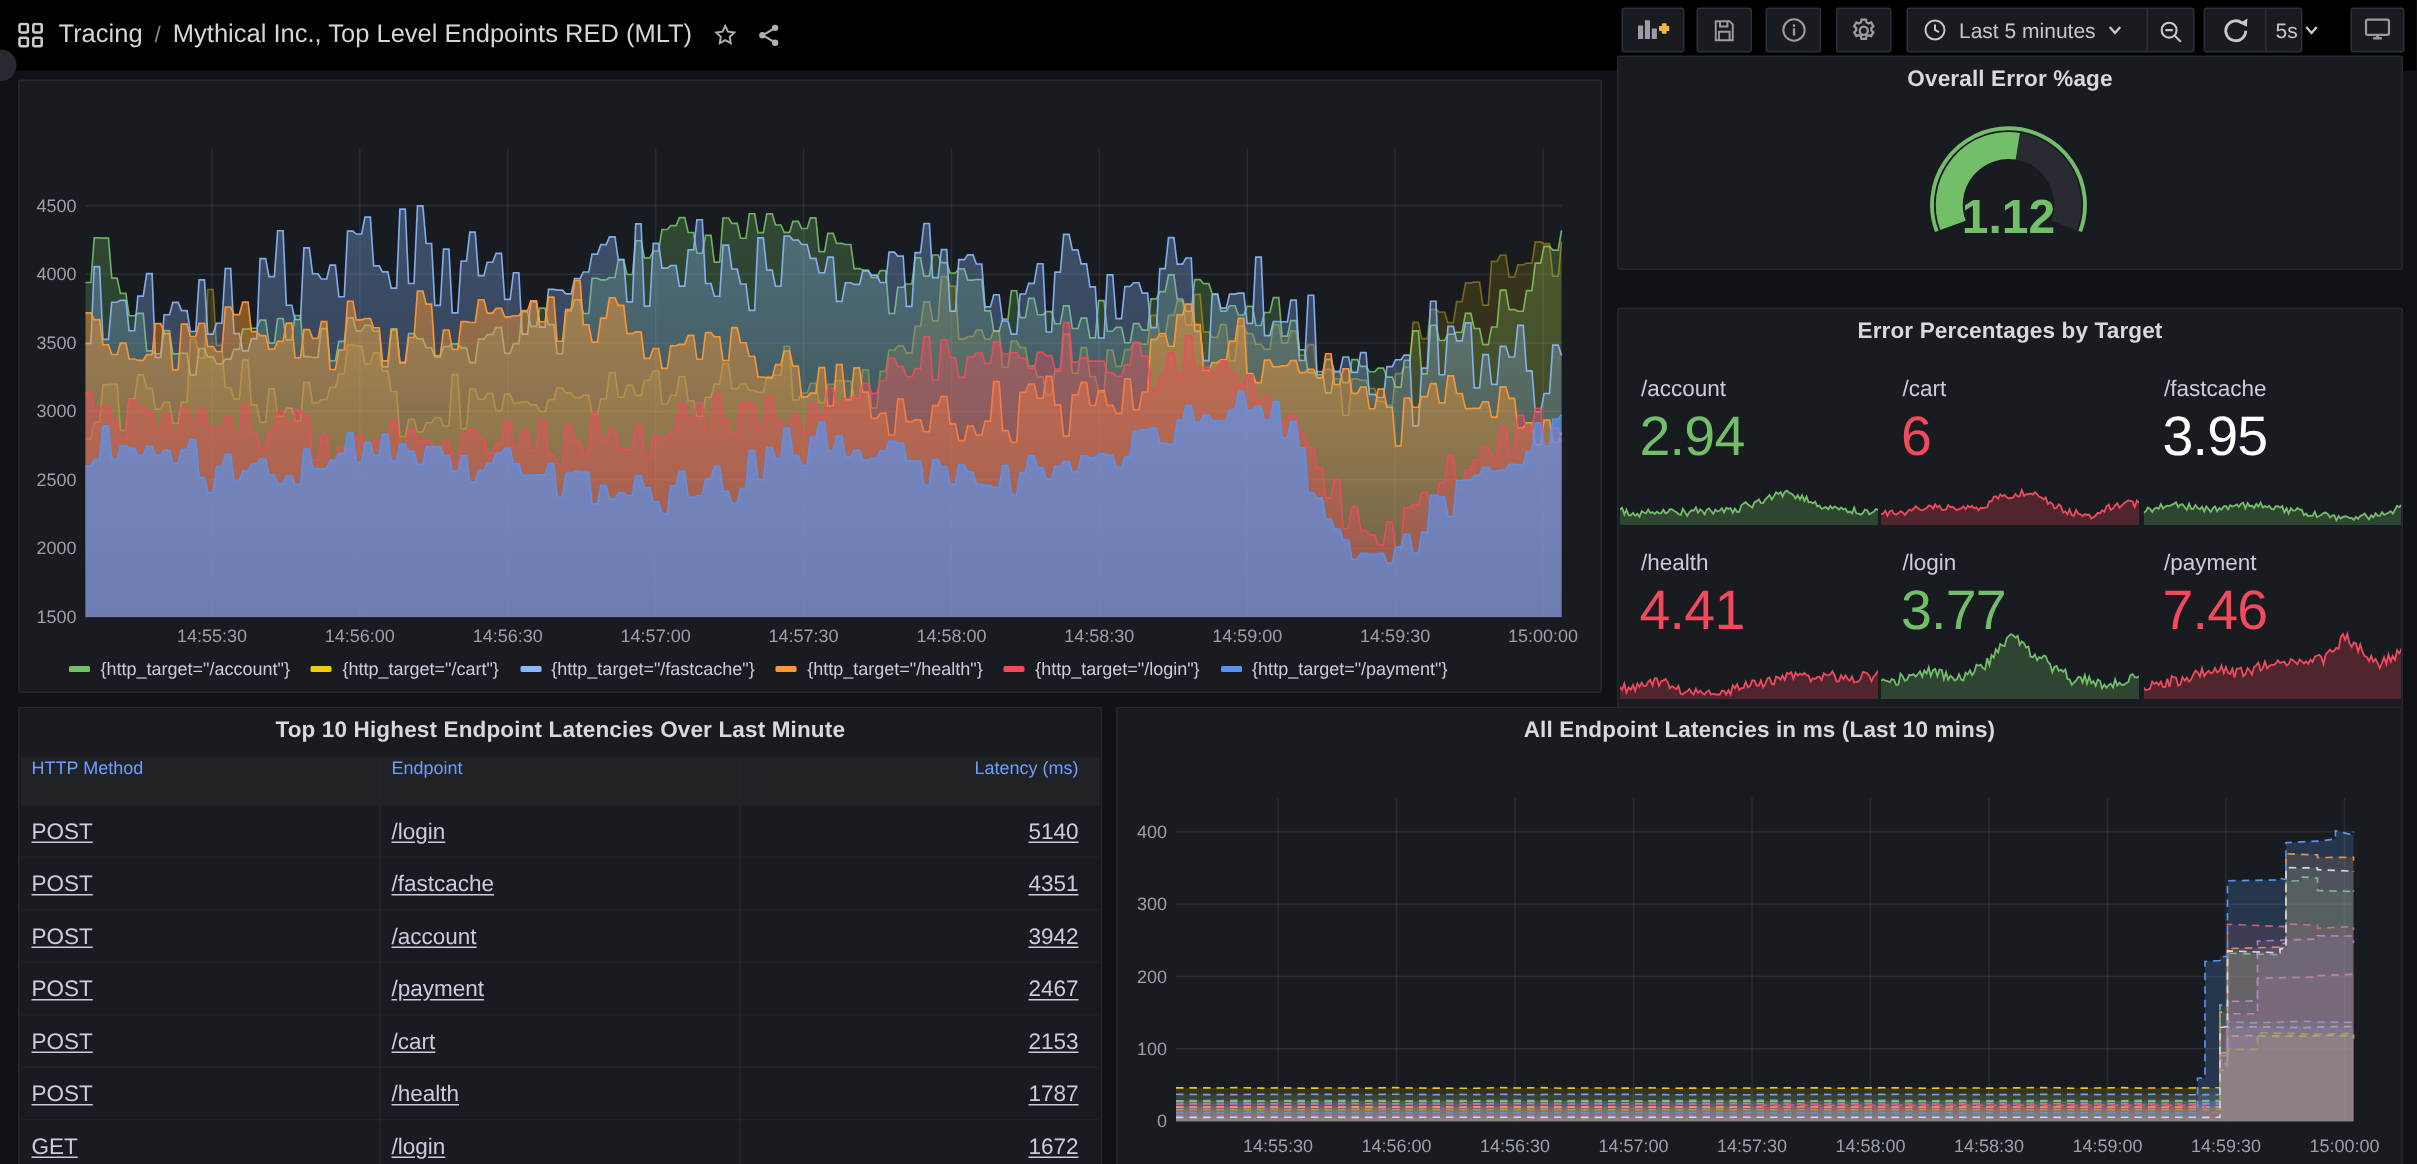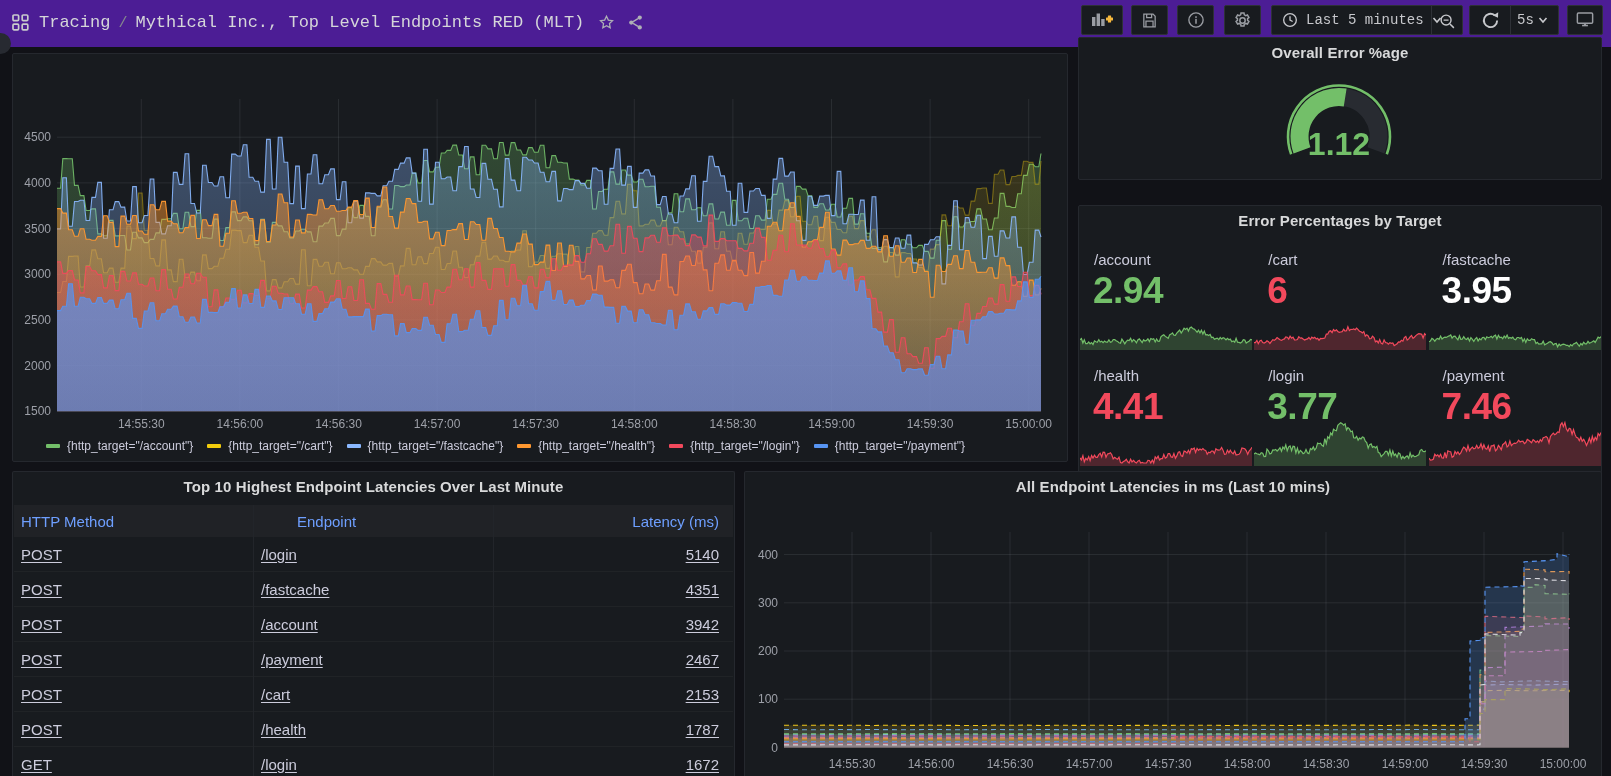--- a/index.html
+++ b/index.html
@@ -1,35 +1,35 @@
 <!DOCTYPE html>
 <html><head><meta charset="utf-8"><style>
 * { margin:0; padding:0; box-sizing:border-box; }
 html,body { width:1611px; height:776px; background:#111217; font-family:"Liberation Sans", sans-serif; overflow:hidden; position:relative; }
-.nav { position:absolute; left:0; top:0; width:1611px; height:47px; background:#4c1d95;font-family:Liberation Mono, monospace; }
+.nav { position:absolute; left:0; top:0; width:1611px; height:47px; background:#000000; }
 .nav-left { position:absolute; left:12px; top:13px; display:flex; align-items:center; }
 .crumb { font-size:17px; color:#d5d6d9; margin-left:10px; white-space:nowrap; }
 .crumb .sep { color:#85888e; margin:0 8px; font-size:15px; }
 .nav-ico { margin-left:14px; display:inline-flex; align-items:center; }
 .btn { position:absolute; top:5px; height:30px; background:#181b1f; border:1px solid #2e3137; border-radius:2px; display:flex; align-items:center; justify-content:center; color:#c7c8cc; font-size:14px; }
 .btn svg { flex-shrink:0; }
 .edgecirc { position:absolute; left:-10px; top:33px; width:21px; height:21px; border-radius:50%; background:#272a31; }
 .panel { position:absolute; background:#181b1f; border:1px solid #25282e; border-radius:2px; overflow:hidden; }
 .ptitle { position:absolute; left:0; right:0; top:6px; text-align:center; font-size:15px; font-weight:700; color:#d8d9da; letter-spacing:0.1px; }
 .axlab { font-family:"Liberation Sans",sans-serif; font-size:12px; fill:#9da0a8; }
 .legend { position:absolute; left:33px; bottom:6px; height:18px; display:flex; align-items:center; font-size:12px; color:#ccccdc; }
 .litem { display:flex; align-items:center; margin-right:14px; white-space:nowrap; }
 .ldash { display:inline-block; width:14px; height:4px; border-radius:1px; margin-right:7px; }
 .scell { position:relative; width:174.3px; height:116px; overflow:hidden; }
 .slab { position:absolute; left:14px; top:17px; font-size:15px; color:#ccccdc; }
-.sval { position:absolute; left:13px; top:36px; font-size:37px; font-weight:700; letter-spacing:-0.5px; }
+.sval { position:absolute; left:13px; top:36px; font-size:37px; font-weight:400; letter-spacing:-0.5px; }
 .sspark { position:absolute; left:0; bottom:0; width:172px; height:55px; }
 .statgrid { position:absolute; left:1px; top:28px; display:grid; grid-template-columns:174.3px 174.3px 174.3px; grid-auto-rows:116px; }
 
-.thead { position:absolute; left:1px; right:1px; top:33px; height:32px; background:#202226; display:flex; font-size:15px; color:#6e9fff; align-items:center;gap:36px; }
+.thead { position:absolute; left:1px; right:1px; top:33px; height:32px; background:#202226; display:flex; font-size:12px; color:#6e9fff; align-items:flex-start; }
 .trow { display:flex; height:35px; align-items:center; font-size:15px; color:#ccccdc; border-bottom:1px solid rgba(255,255,255,0.035); }
 .tc1 { width:240px; padding-left:7px; }
 .tc2 { width:240px; padding-left:7px; }
 .tc3 { flex:1; text-align:right; padding-right:14px; }
 .lnk { text-decoration:underline; text-underline-offset:2px; }
 .tbody { position:absolute; left:1px; right:1px; top:65px; }
 .colline { position:absolute; top:33px; bottom:0; width:1px; background:#22252a; }
 </style></head><body>
 
 <div class="nav">
@@ -96,21 +96,21 @@
       <span style="margin:0 8px;font-weight:500;">Last 5 minutes</span>
       <svg width="10" height="10" viewBox="0 0 10 10">
         <path fill="none" stroke="#c7c8cc" stroke-width="1.6" d="M1.5 3l3.5 4 3.5-4"></path>
       </svg>
      <span style="position:absolute;right:30px;top:0;bottom:0;width:1px;background:#2e3137;"></span>
      <span style="position:absolute;right:6px;top:7px;"><svg width="17" height="17" viewBox="0 0 24 24">
           <circle cx="10" cy="10" r="7" fill="none" stroke="#c7c8cc" stroke-width="2"></circle>
           <path stroke="#c7c8cc" stroke-width="2" d="M6.5 10h7M15.5 15.5L21 21"></path>
         </svg></span>
   </div>
-  <div class="btn" style="left:1469px;width:90px;justify-content:flex-start;padding:0;">
+  <div class="btn" style="left:1469px;width:66px;justify-content:flex-start;padding:0;">
      <span style="margin-left:11px;display:inline-flex;">
         <svg width="19" height="19" viewBox="0 0 24 24">
           <path fill="none" stroke="#c7c8cc" stroke-width="2.4" d="M20.4 12a8.4 8.4 0 1 1-3.2-6.6"></path>
           <path fill="#c7c8cc" d="M21.8 1.6l-.4 7-6.2-3z"></path>
         </svg>
       </span>
      <span style="position:absolute;left:40px;top:0;bottom:0;width:1px;background:#2e3137;"></span>
      <span style="margin-left:17px;font-weight:500;">5s</span>
       <span style="margin-left:4px;display:inline-flex;">
         <svg width="10" height="10" viewBox="0 0 10 10">

